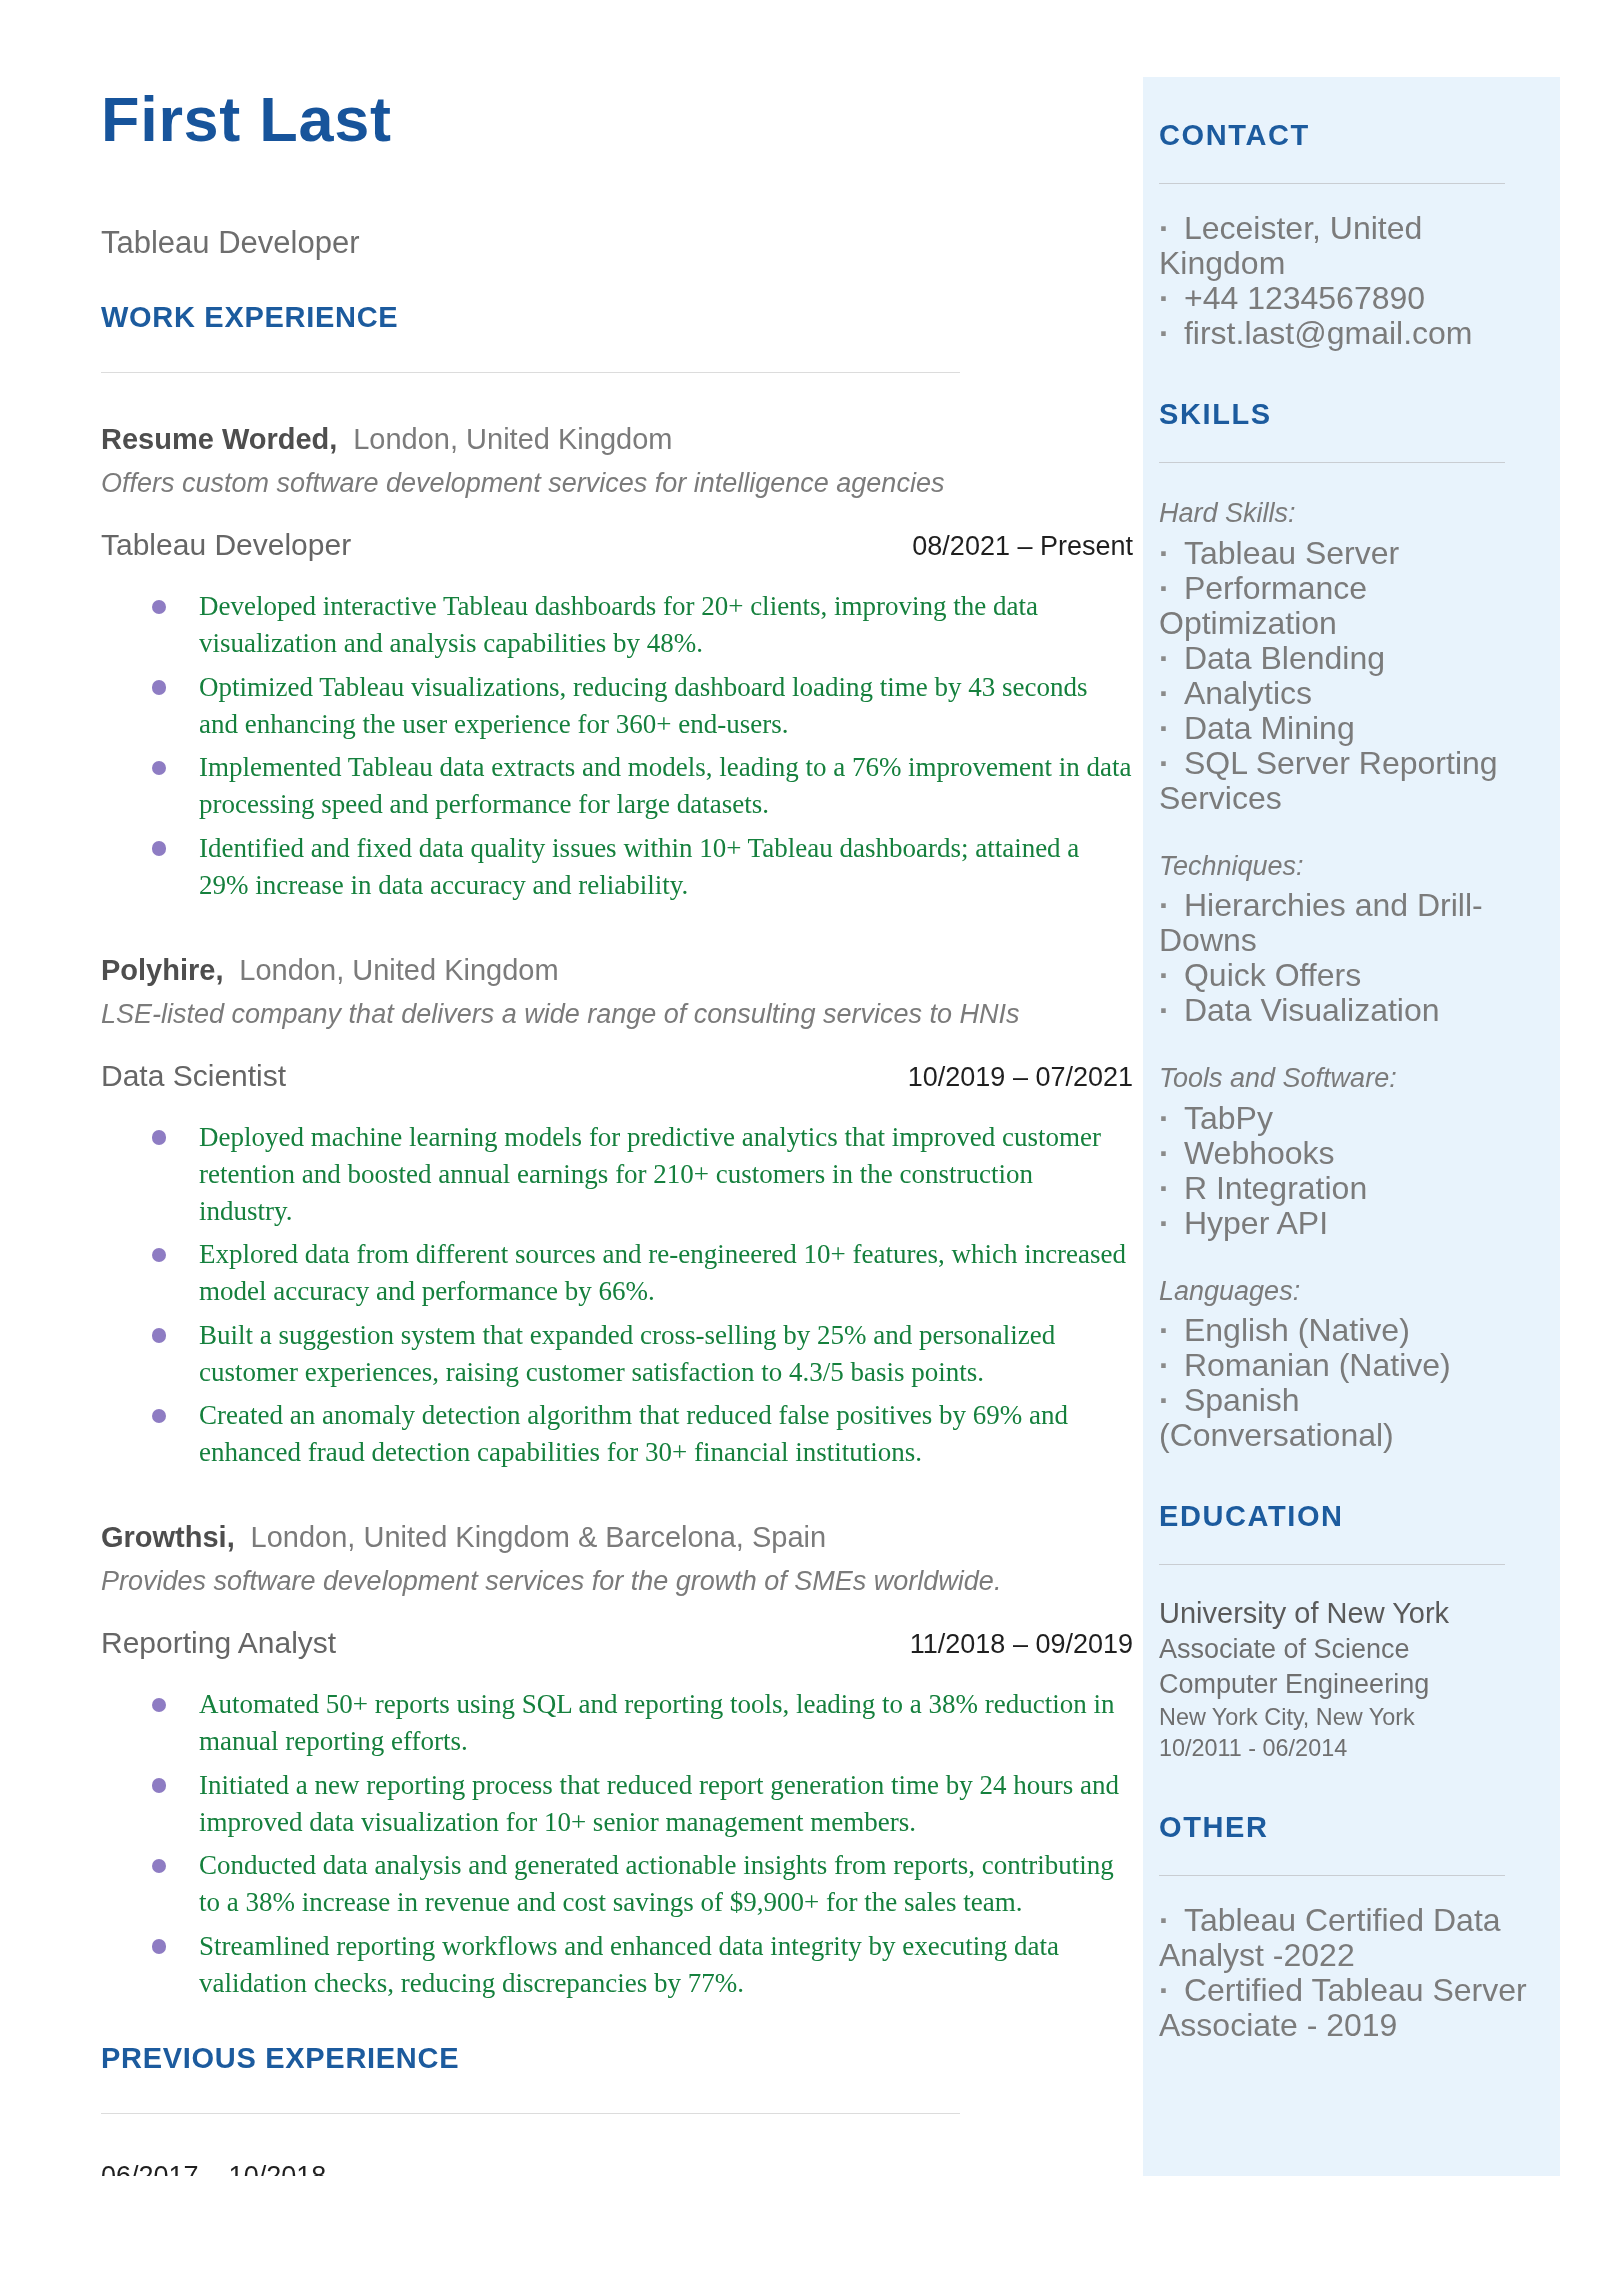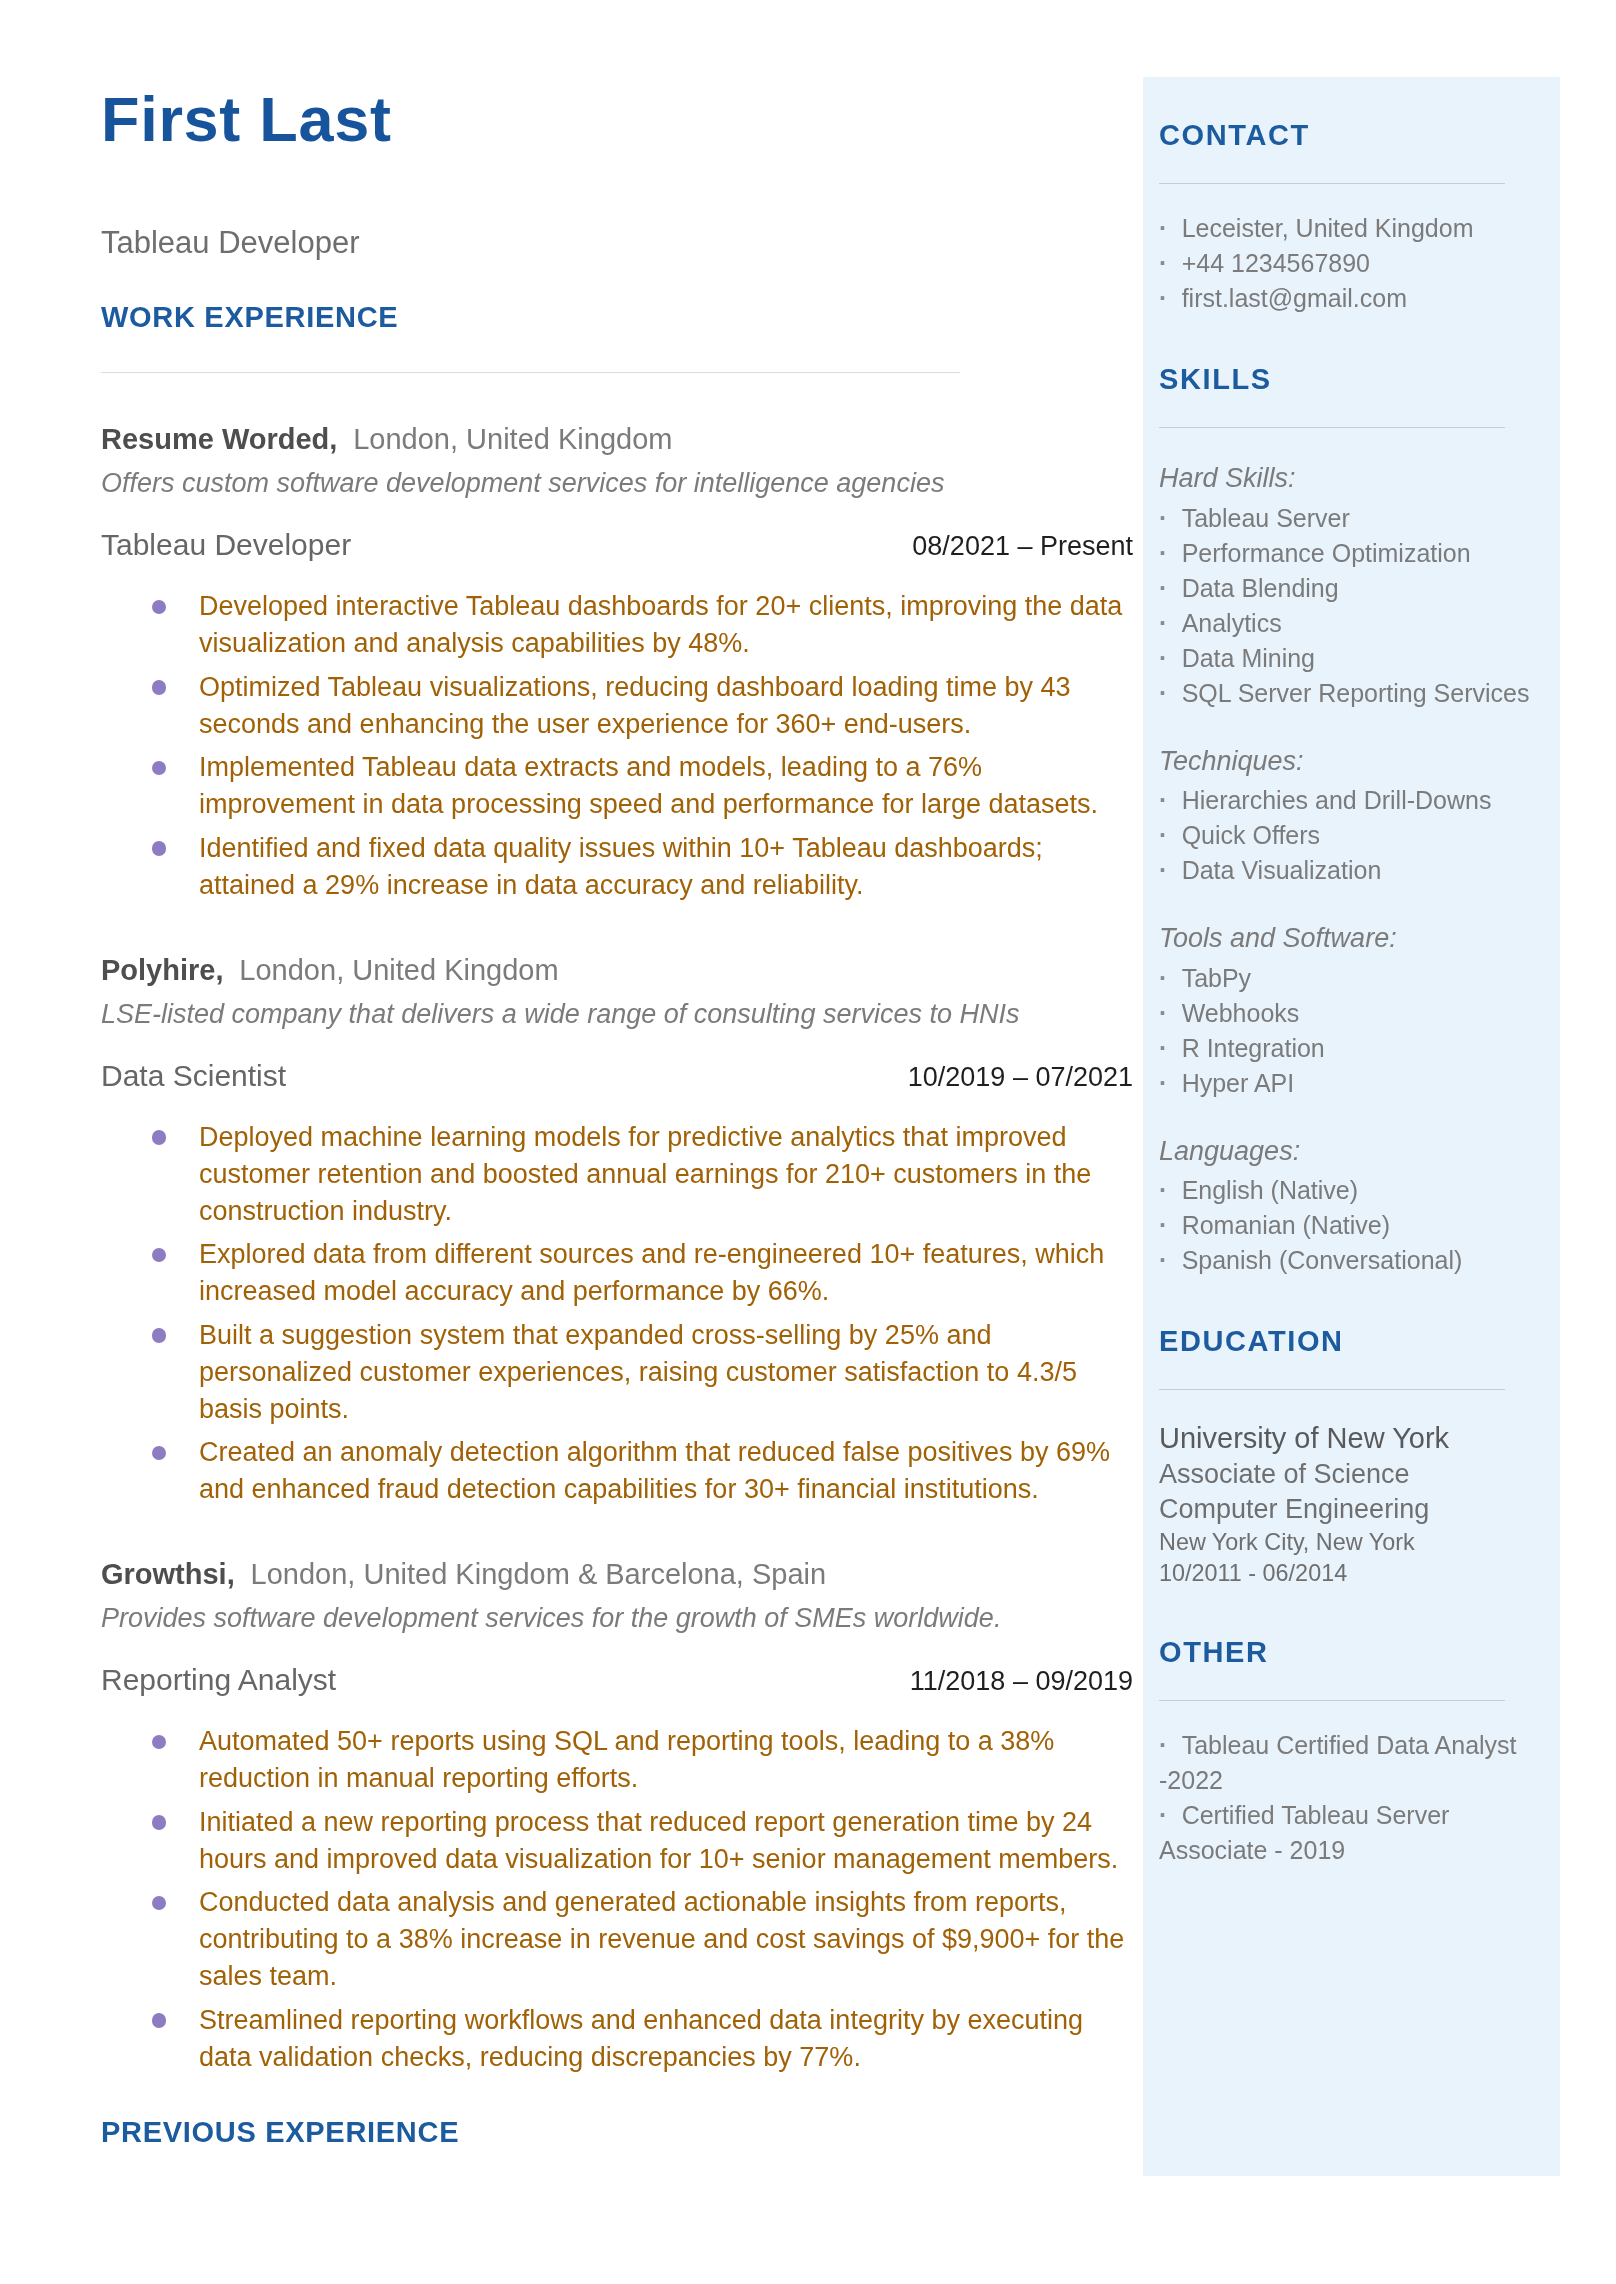--- a/index.html
+++ b/index.html
@@ -33,21 +33,21 @@
     margin:31px 26px 0 0;
   }
   .side-section{margin-top:0;}
   .side-section + .side-section{margin-top:47px;}
   ul.side-list{
     list-style:none;
     margin:27px 0 0 0;
     padding:0;
   }
   ul.side-list li{
-    font-size:25px;
+    font-size:32px;
     line-height:35px;
     color:#7b7b7b;
   }
   ul.side-list li::before{
     content:"\00B7";
     font-weight:bold;
     color:#8a8a8a;
     margin-right:14.3px;
   }
   .group-label{
@@ -134,22 +134,23 @@
   ul.bullets{
     list-style:none;
     margin:26px 0 0 0;
     padding:0;
   }
   ul.bullets li{
     position:relative;
     padding-left:98px;
     font-size:27px;
     line-height:37px;
-    color:#a16207;
+    color:#15803d;
     margin-bottom:6.5px;
+    font-family:Liberation Serif, serif;
   }
   ul.bullets li::before{
     content:"";
     position:absolute;
     left:51px; top:11.7px;
     width:14.3px; height:14.3px;
     border-radius:50%;
     background:#8e7cc3;
   }
   .prev-rows{margin-top:43px;}

